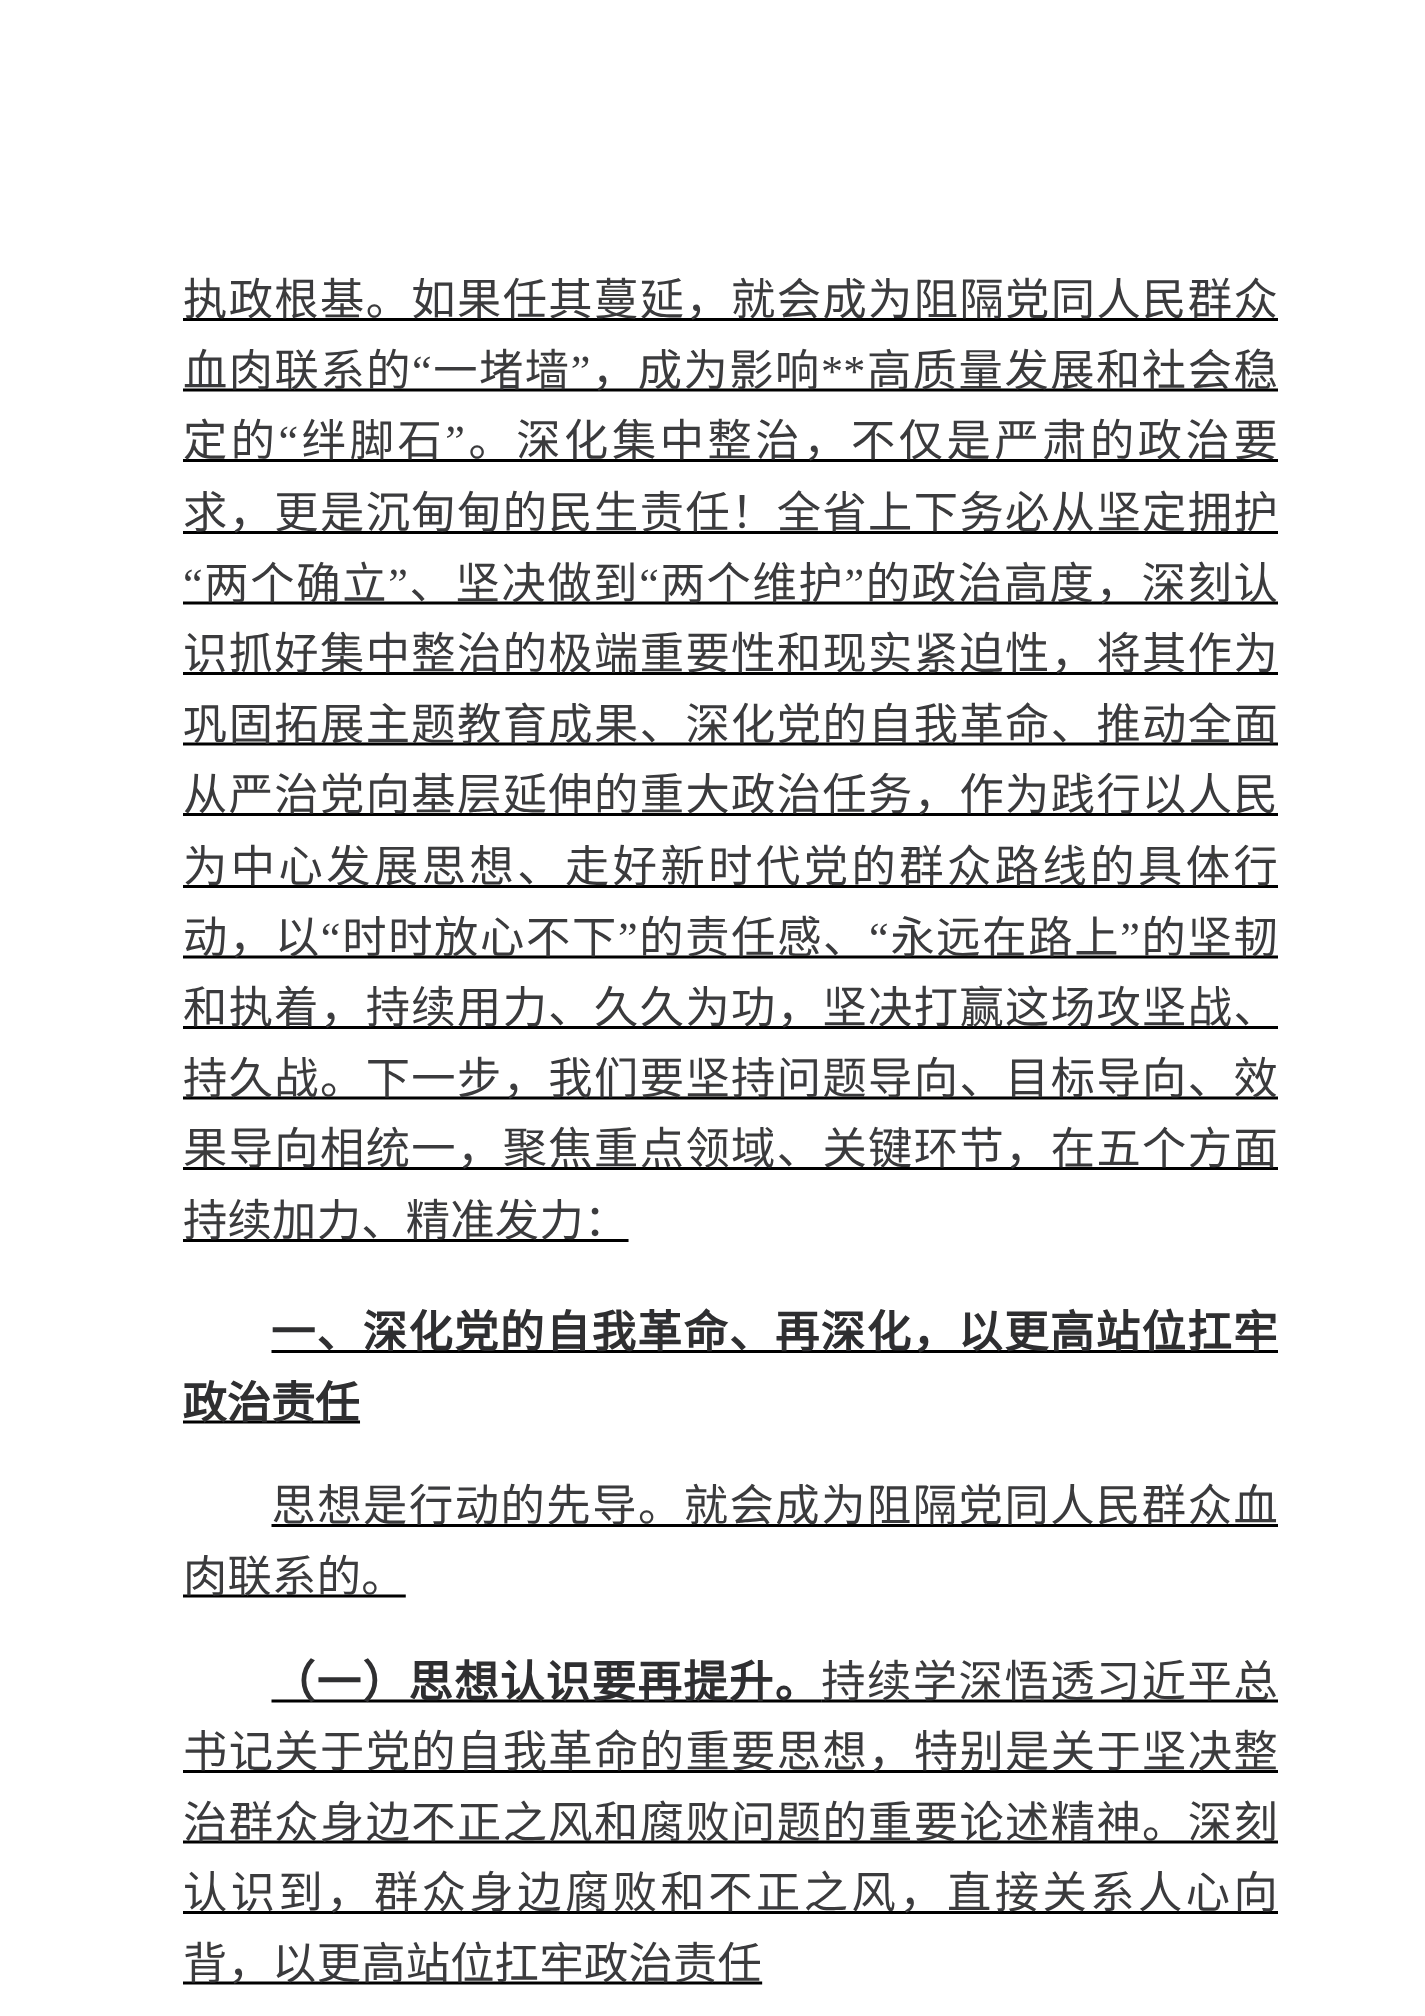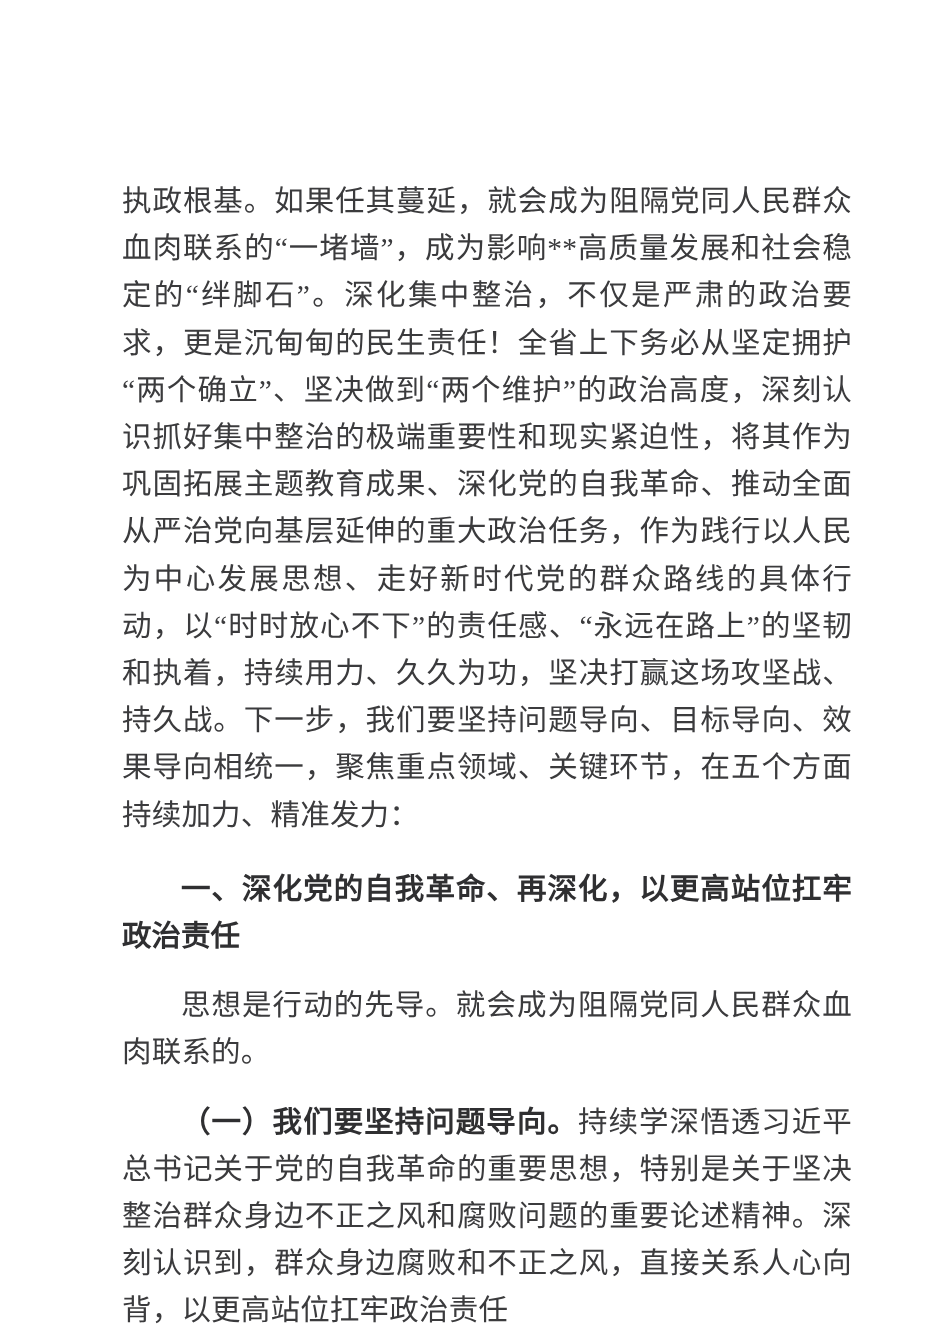--- a/index.html
+++ b/index.html
@@ -23,20 +23,21 @@
     box-sizing: border-box;
   }
 
   .page-header-zone {
     height: 178px;
   }
 
   .doc-body {
     padding-left: 122px;
     padding-right: 98px;
+    text-decoration: underline;
   }
 
   .para {
     margin: 0;
     color: #3b3b3d;
     font-size: 29.5px;
     line-height: 47.2px;
     letter-spacing: 0.2px;
     text-align: justify;
     text-justify: inter-character;
@@ -82,17 +83,17 @@
     <div class="gap-md"></div>
 
     <p class="heading">一、深化党的自我革命、再深化，以更高站位扛牢政治责任</p>
 
     <div class="gap-sm"></div>
 
     <p class="para indent">思想是行动的先导。就会成为阻隔党同人民群众血肉联系的。</p>
 
     <div class="gap-sm"></div>
 
-    <p class="para indent"><span class="lead-bold">（一）我们要坚持问题导向。</span><span>持续学深悟透习近平总书记关于党的自我革命的重要思想，特别是关于坚决整治群众身边不正之风和腐败问题的重要论述精神。深刻认识到，群众身边腐败和不正之风，直接关系人心向背，以更高站位扛牢政治责任</span></p>
+    <p class="para indent"><span class="lead-bold">（一）思想认识要再提升。</span><span>持续学深悟透习近平总书记关于党的自我革命的重要思想，特别是关于坚决整治群众身边不正之风和腐败问题的重要论述精神。深刻认识到，群众身边腐败和不正之风，直接关系人心向背，以更高站位扛牢政治责任</span></p>
 
   </div>
 
 </div>
 
 </body></html>

